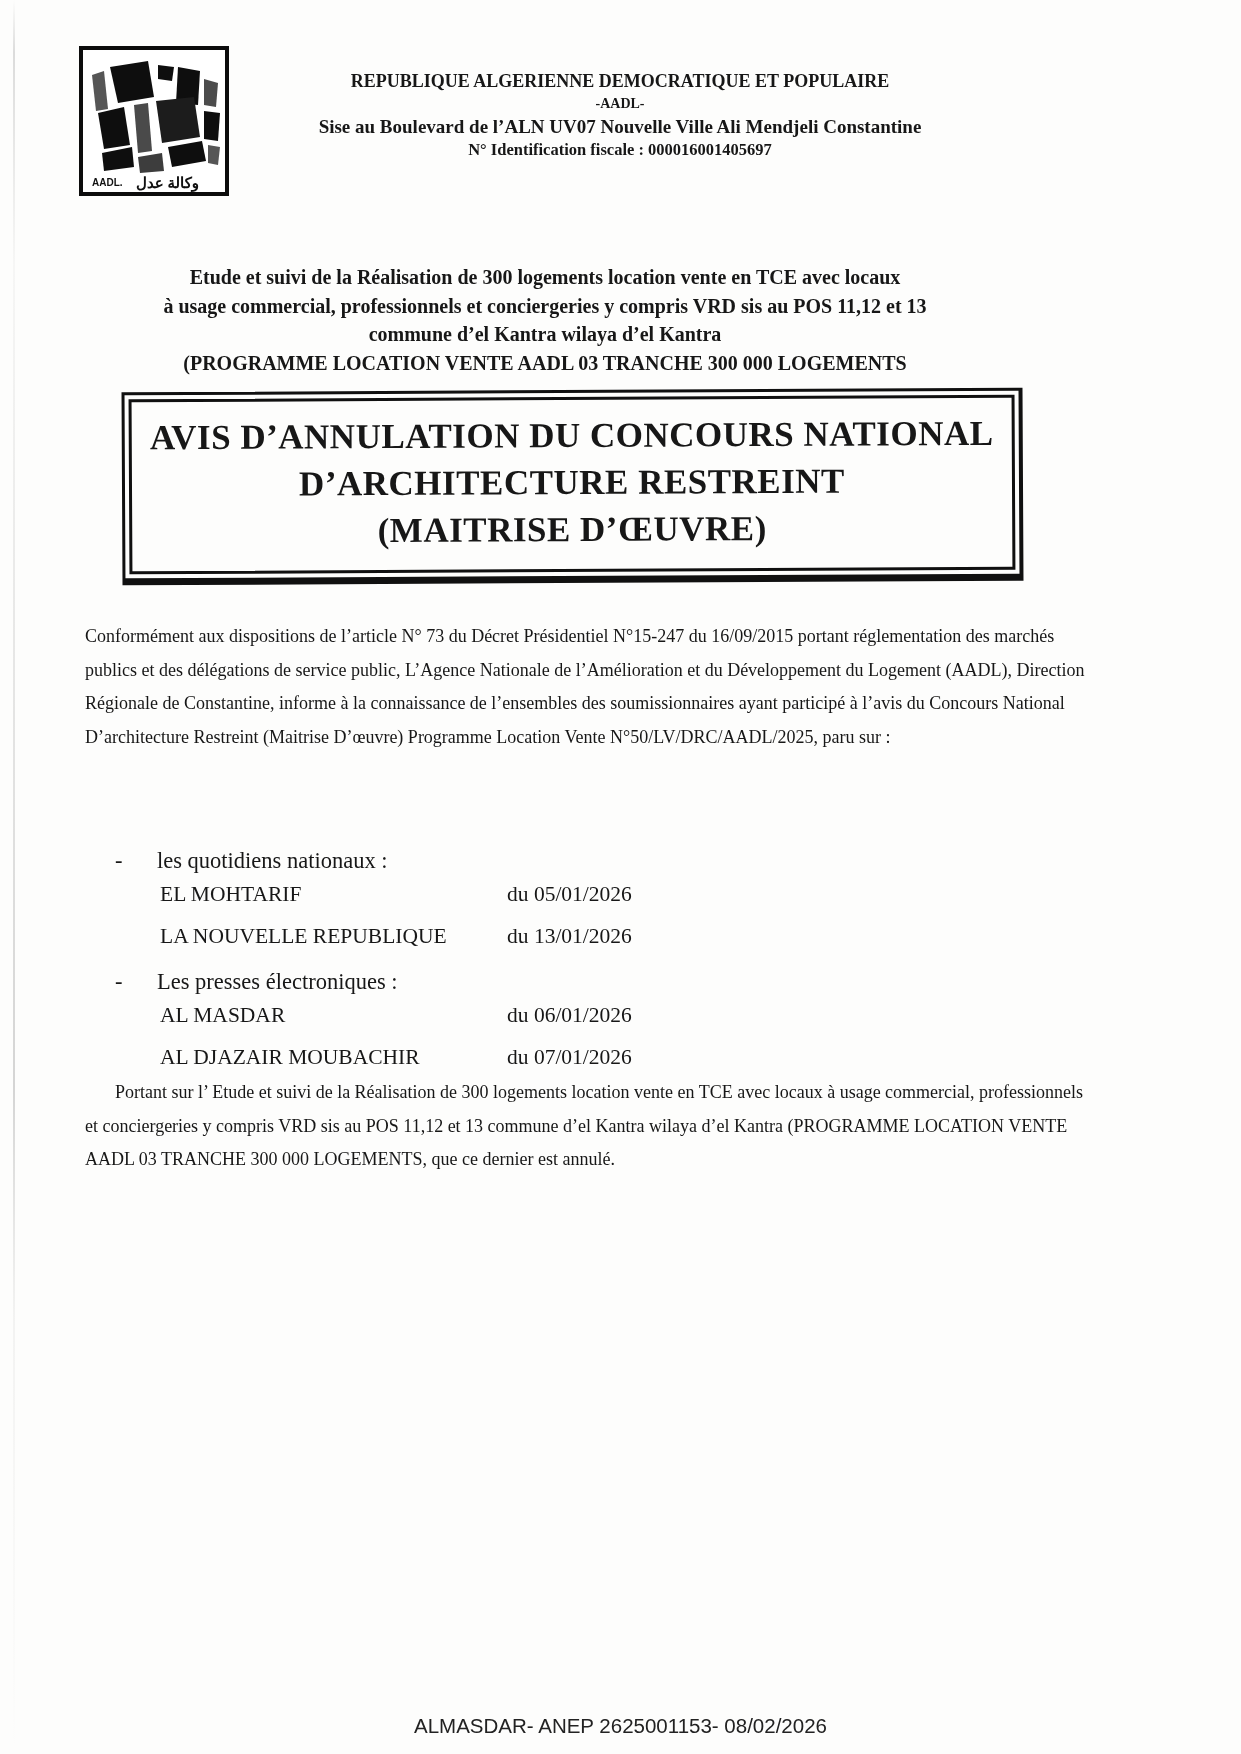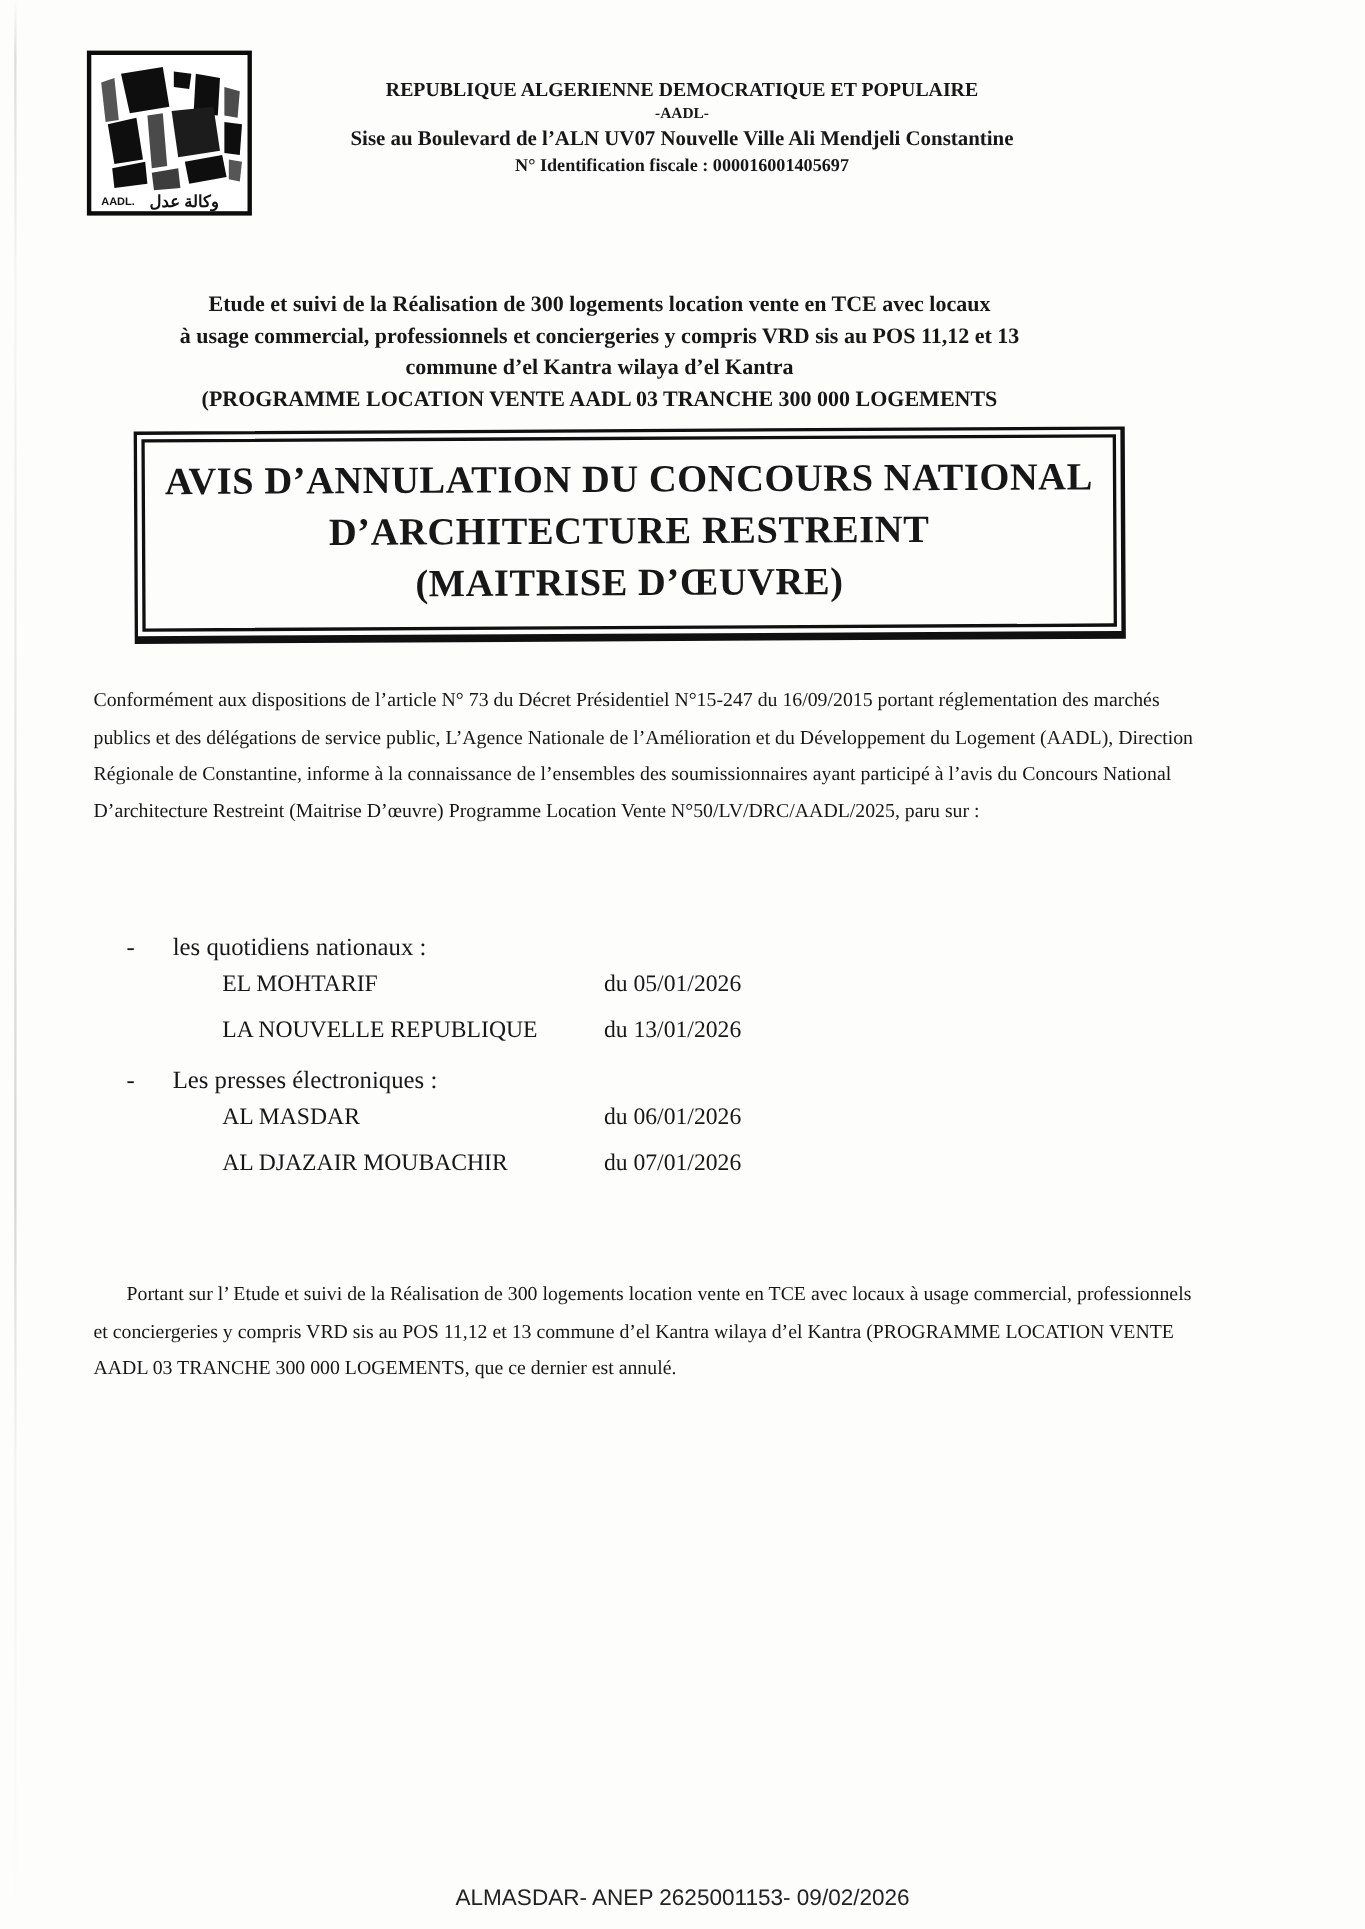--- a/index.html
+++ b/index.html
@@ -44,29 +44,29 @@
     border:3px solid #101010;
     padding:12px 6px 16px 6px;
     text-align:center;font-weight:bold;font-size:35px;line-height:47px;
     letter-spacing:.5px;
   }
   .para{
     position:absolute;left:85px;width:1002px;
     font-size:18px;line-height:33.5px;text-align:left;
   }
   .para1{top:620px;}
-  .para2{top:1160px;text-indent:30px;}
+  .para2{top:1076px;text-indent:30px;}
   .pubs{
     position:absolute;left:85px;top:848px;width:1000px;
     font-size:22.5px;
   }
   .pub-header{margin:0 0 8px 30px;display:flex;}
   .pub-header .dash{width:42px;}
   .pub-row{
-    display:flex;margin-left:117px;margin-bottom:17px;
+    display:flex;margin-left:75px;margin-bottom:17px;
     font-size:21.5px;
   }
   .pub-row .pub-name{width:347px;}
   .pub-row .pub-date{width:220px;}
   .group2{margin-top:20px;}
   .footer{
     position:absolute;left:0;top:1714px;width:1241px;
     text-align:center;
     font-family:"Liberation Sans", sans-serif;
     font-size:20.5px;color:#222;
@@ -144,13 +144,13 @@
     <span class="pub-date">du 06/01/2026</span>
   </div>
   <div class="pub-row">
     <span class="pub-name">AL DJAZAIR MOUBACHIR</span>
     <span class="pub-date">du 07/01/2026</span>
   </div>
 </div>
 
 <div class="para para2">Portant sur l’ Etude et suivi de la Réalisation de 300 logements location vente en TCE avec locaux  à usage commercial, professionnels et conciergeries y compris VRD sis au POS 11,12 et 13 commune d’el Kantra wilaya d’el Kantra  (PROGRAMME LOCATION VENTE AADL 03 TRANCHE 300 000 LOGEMENTS, que ce dernier est annulé.</div>
 
-<div class="footer">ALMASDAR- ANEP 2625001153- 09/02/2026</div>
+<div class="footer">ALMASDAR- ANEP 2625001153- 08/02/2026</div>
 
 </body></html>

